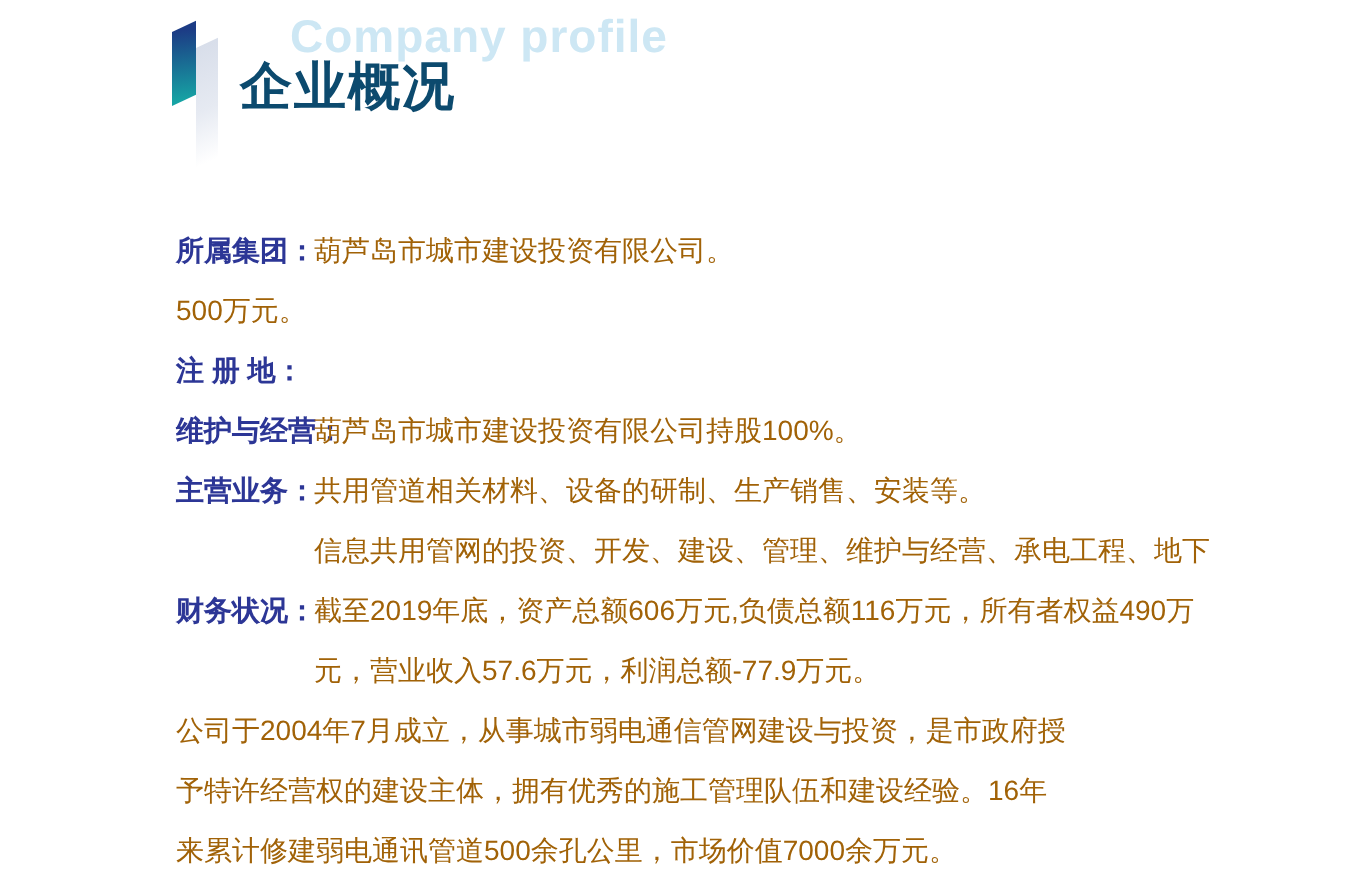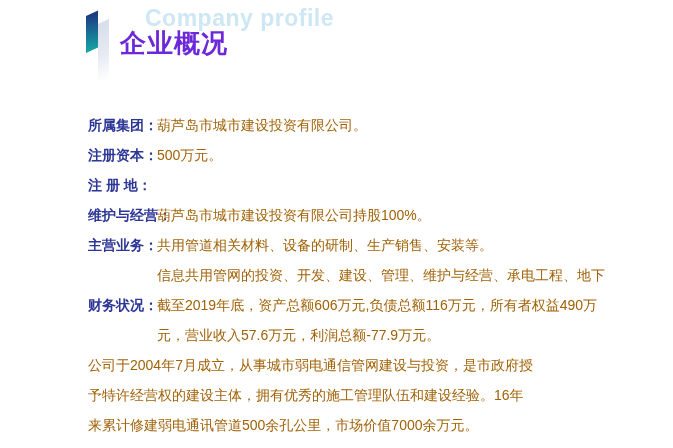--- a/index.html
+++ b/index.html
@@ -22,21 +22,21 @@
     transform: skewY(-25deg); transform-origin: left top;
   }
   .subtitle {
     position: absolute; left: 145px; top: 5px;
     font-size: 23px; font-weight: bold; letter-spacing: 0.5px;
     color: #cde7f4; z-index: 1;
   }
   .title {
     position: absolute; left: 120px; top: 26px;
     font-size: 26px; font-weight: bold; letter-spacing: 1px;
-    color: #6d28d9; z-index: 2;
+    color: #0c4a6e; z-index: 2;
   }
   .rows { position: absolute; left: 88px; top: 110px; }
   .row { display: flex; align-items: flex-start; }
   .row-label {
     flex: none; width: 69px;
     font-size: 14px; line-height: 30px; font-weight: bold;
     color: #2c3696; white-space: nowrap;
   }
   .row-value { font-size: 14px; line-height: 30px; color: #a16207; }
   .value-line { white-space: nowrap; height: 30px; }
@@ -54,21 +54,20 @@
 <div class="rows">
 
   <div class="row">
     <div class="row-label">所属集团：</div>
     <div class="row-value">
       <div class="value-line">葫芦岛市城市建设投资有限公司。</div>
     </div>
   </div>
 
   <div class="row">
-    <div class="row-label">注册资本：</div>
     <div class="row-value">
       <div class="value-line">500万元。</div>
     </div>
   </div>
 
   <div class="row">
     <div class="row-label">注 册 地：</div>
   </div>
 
   <div class="row">

